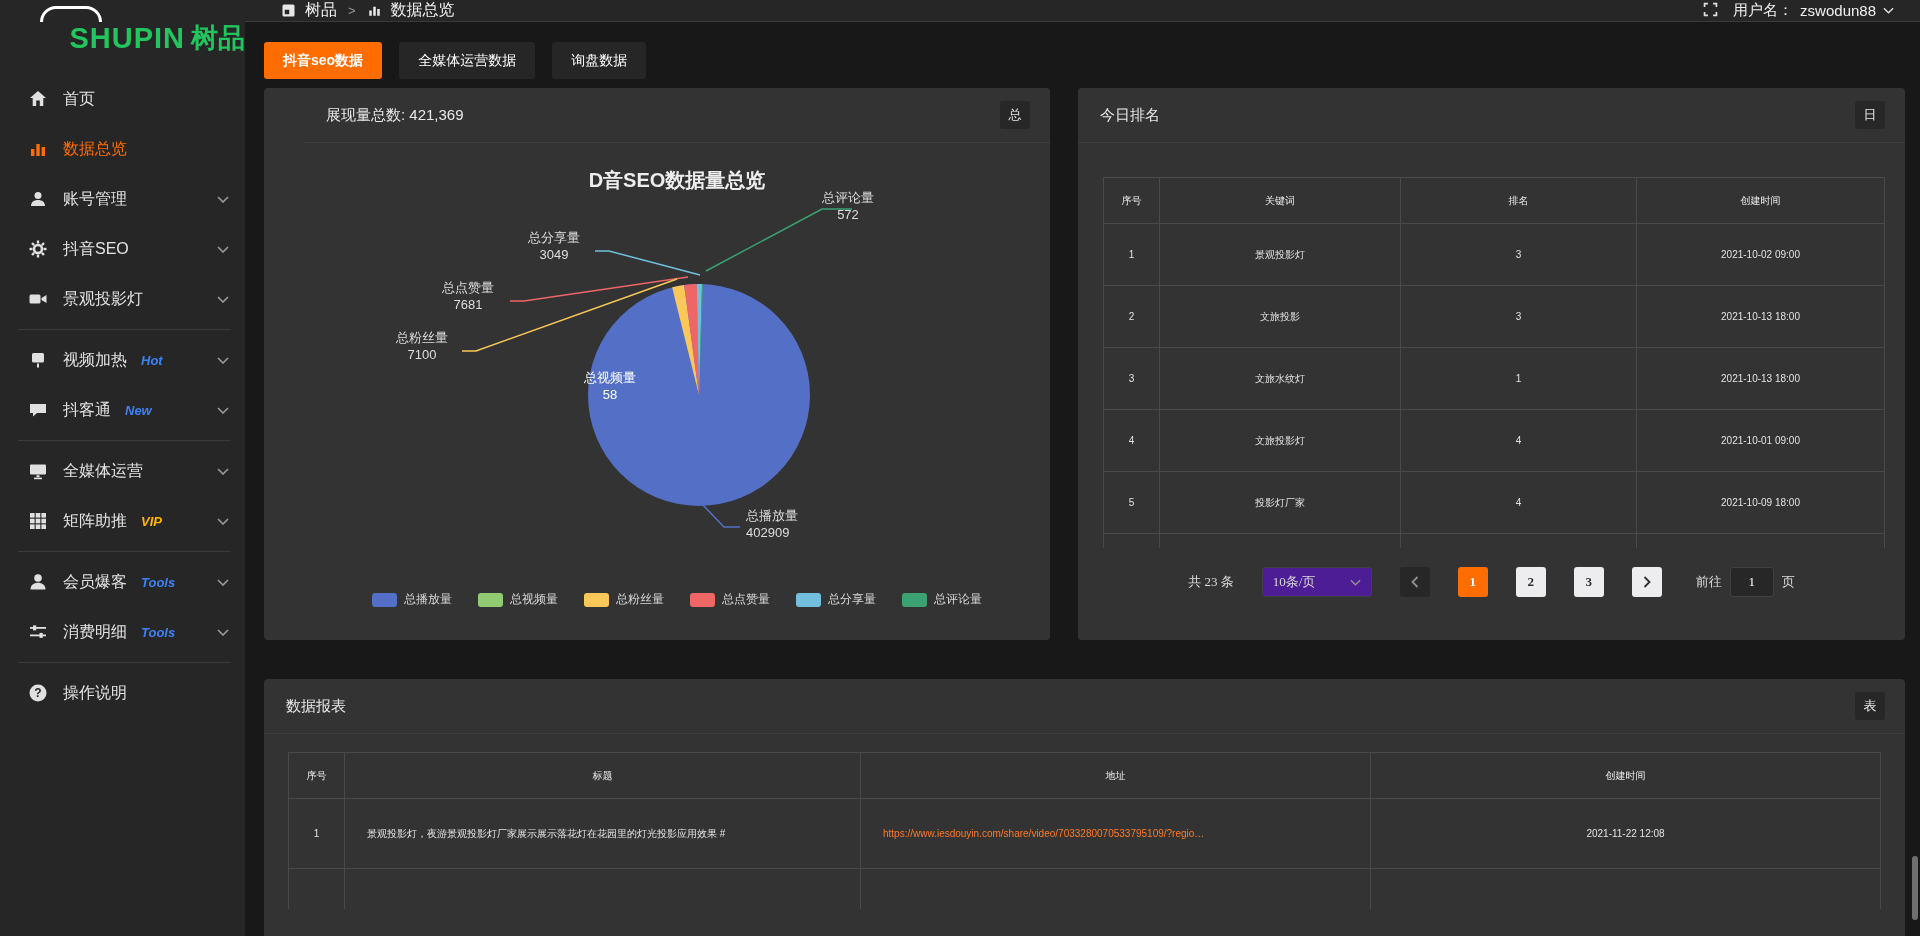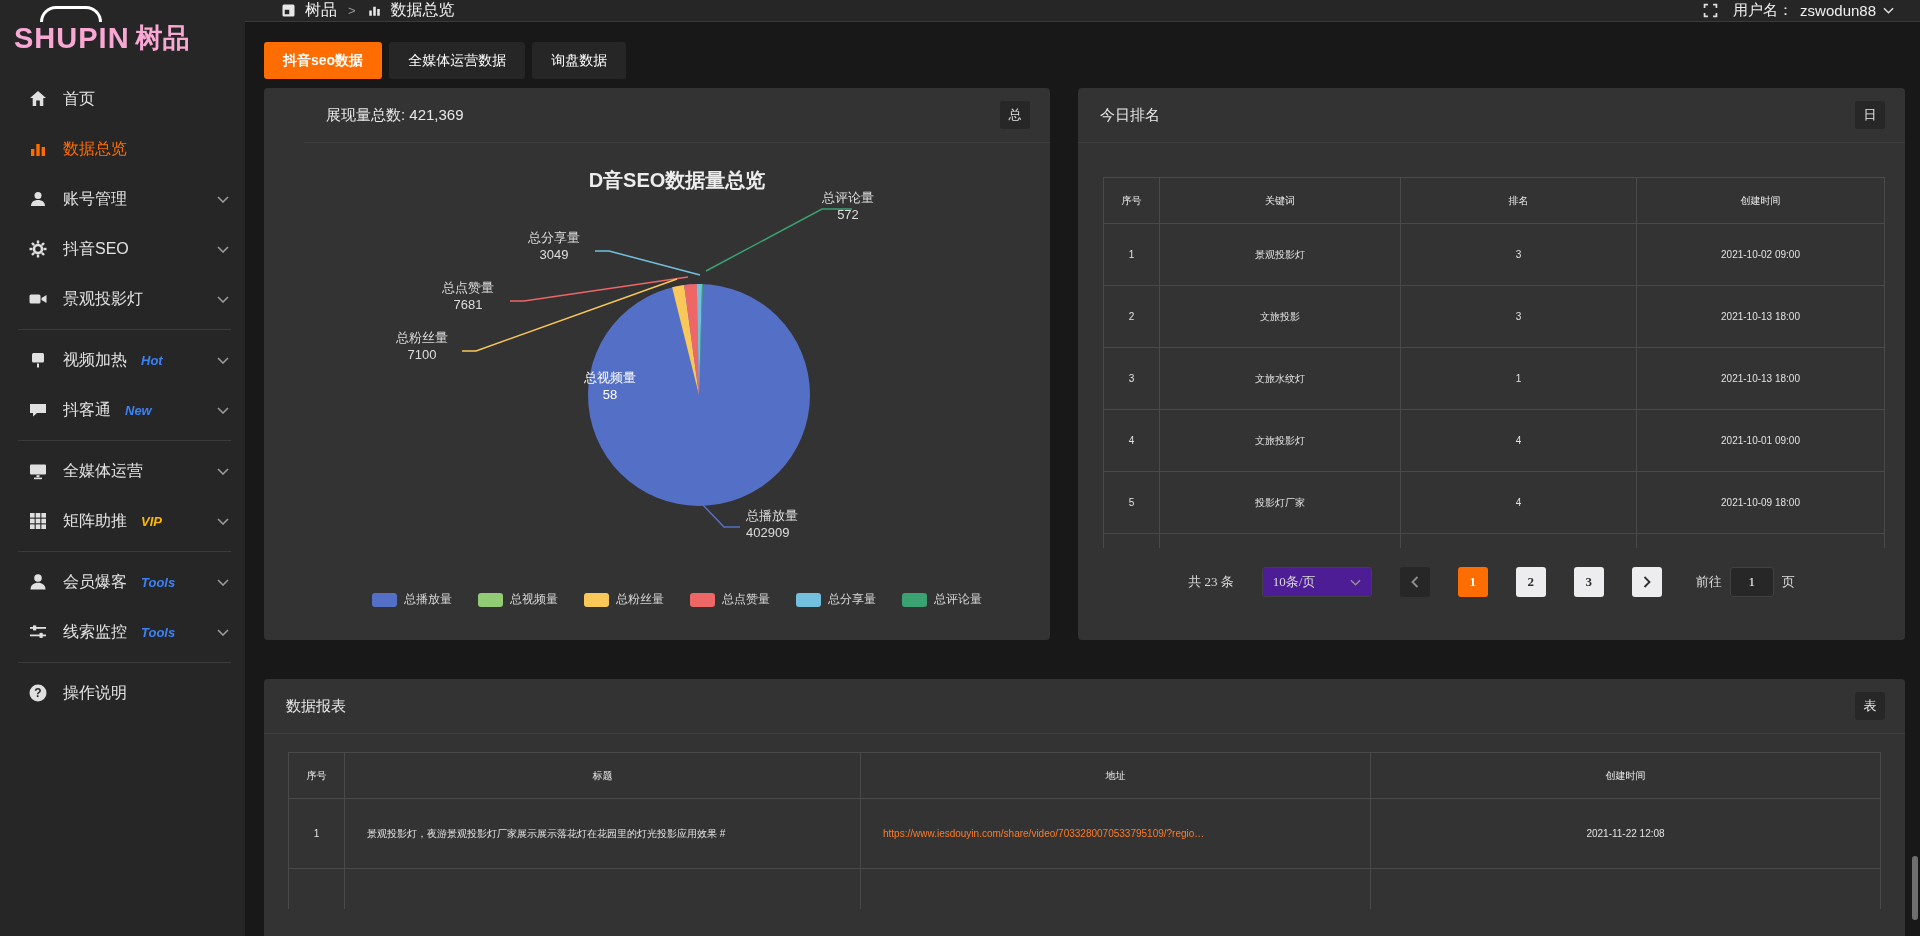--- a/index.html
+++ b/index.html
@@ -2,21 +2,21 @@
 <html><head>
 <meta charset="utf-8">
 <style>
   * { margin:0; padding:0; box-sizing:border-box; }
   html,body { width:1920px; height:936px; overflow:hidden; background:#181818;
     font-family:"Liberation Sans","DejaVu Sans",sans-serif; }
   .app { display:flex; width:1920px; height:936px; }
 
   
   .sidebar { width:245px; background:#262626; flex:0 0 245px; display:flex; flex-direction:column; }
-  .logo { height:66px; display:flex; align-items:center; padding:10px 0 0 14px; position:relative; color:#f9a8d4; }
+  .logo { height:66px; display:flex; align-items:center; padding:10px 0 0 14px; position:relative; color:#22c55e;justify-content:flex-end; }
   .logo-arc { position:absolute; left:40px; top:6px; width:62px; height:16px;
     border:3px solid #fff; border-bottom:none; border-radius:62px 62px 0 0; }
   .logo-en { font-size:29px; font-weight:bold; letter-spacing:1px; }
   .logo-cn { font-size:27px; font-weight:bold; margin-left:6px; }
   .nav { padding-top:8px; }
   .nav-item { height:50px; display:flex; align-items:center; padding:0 16px 0 28px;
     color:#e3e3e3; font-size:16px; cursor:pointer; position:relative; }
   .nav-item .ico { width:20px; height:20px; margin-right:15px; display:inline-flex; color:#e0e0e0; flex:0 0 20px; }
   .nav-item.active, .nav-item.active .ico { color:#ff6c00; }
   .nav-badge { font-style:italic; font-weight:bold; font-size:13px; margin-left:14px; }
@@ -25,28 +25,28 @@
   .nav-chev { margin-left:auto; color:#9a9a9a; display:inline-flex; }
   .nav-div { border-top:1px solid #3b3b3b; margin:5px 14px 5px 18px; }
 
   
   .main { flex:1; display:flex; flex-direction:column; }
   .main-header { height:66px; background:#262626; display:flex; align-items:center;
     border-bottom:1px solid #3a3a3a; color:#f0f0f0; }
   .breadcrumb { display:flex; align-items:center; margin-left:36px; font-size:16px; gap:9px; }
   .bc-ico { display:inline-flex; color:#e8e8e8; }
   .bc-sep { color:#9a9a9a; font-size:13px; margin:0 2px; }
-  .mh-right { margin-left:auto; display:flex; align-items:center; gap:14px; margin-right:26px; font-size:15px; }
+  .mh-right { margin-left:auto; display:flex; align-items:flex-start; gap:14px; margin-right:26px; font-size:15px; }
   .user-box { display:flex; align-items:center; gap:7px; cursor:pointer; }
   .fs-btn { display:inline-flex; cursor:pointer; color:#e0e0e0; }
 
   .content { flex:1; padding:20px 15px 0 19px; }
 
   
-  .tabs { display:flex; gap:7px; margin-bottom:9px; }
+  .tabs { display:flex; gap:17px; margin-bottom:9px; }
   .tab { height:37px; padding:0 19px; display:flex; align-items:center; background:#262626;
     color:#fff; font-size:14px; border-radius:3px; cursor:pointer; }
   .tab.active { background:#ff6c00; font-weight:bold; }
 
   
   .panels-row { display:flex; gap:28px; }
   .panel { background:#333333; border-radius:4px; }
   .panel-head { height:55px; display:flex; align-items:center; justify-content:space-between;
     padding:0 20px 0 22px; color:#e9e9e9; font-size:15px; border-bottom:1px solid #3d3d3d; }
   .mode-btn { min-width:30px; height:28px; background:#272727; color:#e6e6e6; font-size:13px;
@@ -287,21 +287,21 @@
 
       <div class="nav-item">
         <span class="ico">
           <svg width="20" height="20" viewBox="0 0 20 20" fill="currentColor">
               <rect x="2" y="5" width="16" height="1.8"></rect>
               <rect x="5" y="3.4" width="3.2" height="5"></rect>
               <rect x="2" y="12.5" width="16" height="1.8"></rect>
               <rect x="11.5" y="10.9" width="3.2" height="5"></rect>
             </svg>
         </span>
-        <span>线索监控</span>
+        <span>消费明细</span>
         <span class="nav-badge badge-red">Tools</span>
         <span class="nav-chev">
           <svg width="12" height="7" viewBox="0 0 12 7" fill="none" stroke="currentColor" stroke-width="1.6">
               <polyline points="1,1 6,6 11,1"></polyline>
             </svg>
         </span>
       </div>
 
       <div class="nav-div"></div>
 

